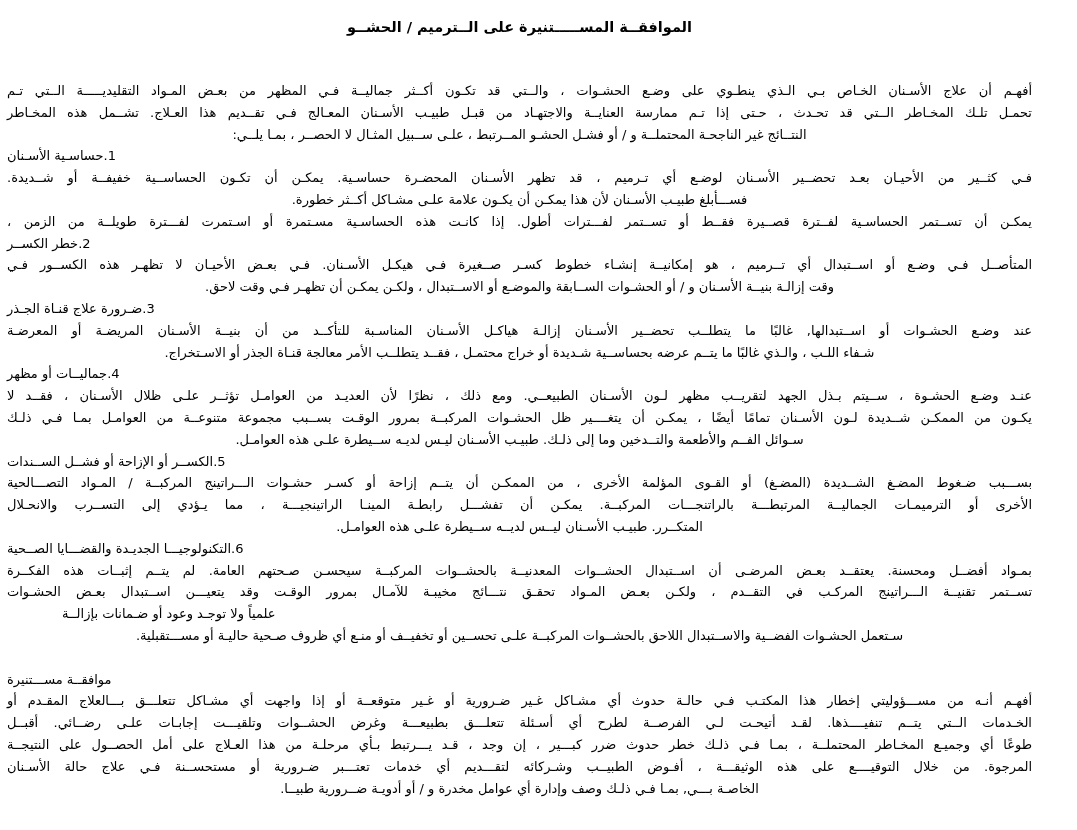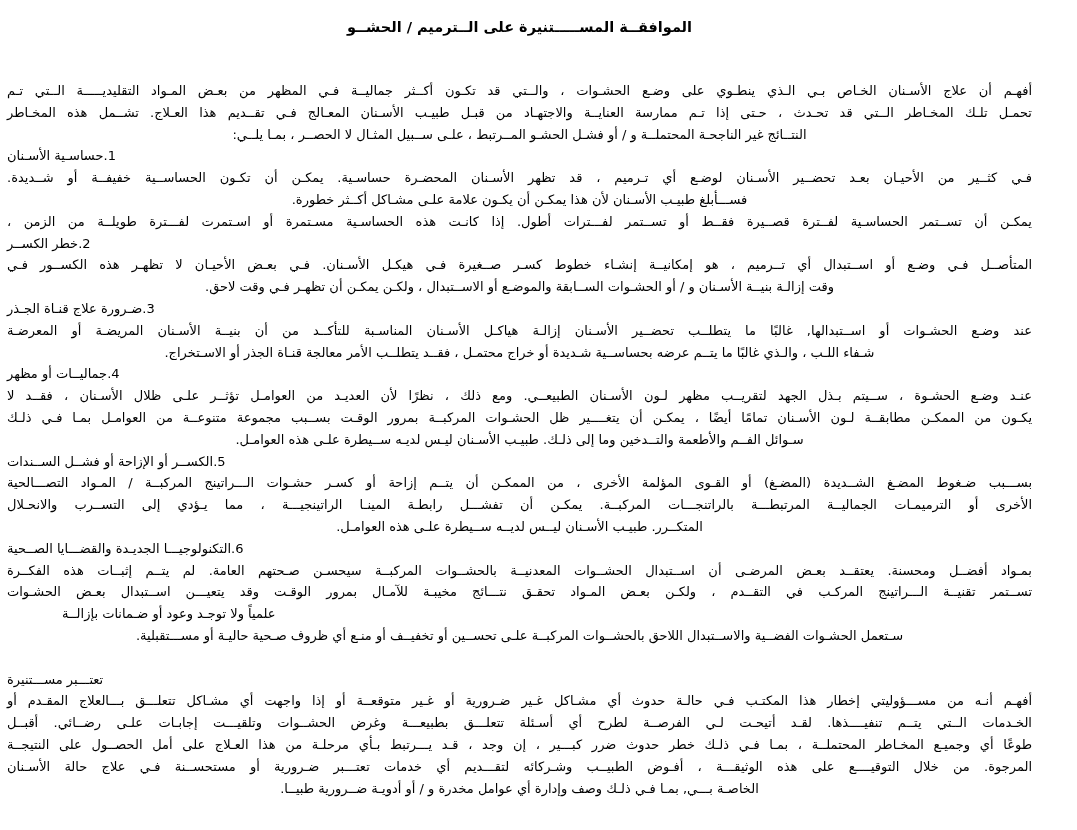--- a/index.html
+++ b/index.html
@@ -63,32 +63,32 @@
       <div class="line left">فســـأبلغ طبيـب الأسـنان لأن هذا يمكـن أن يكـون علامة علـى مشـاكل أكــثر خطورة.</div>
       <div class="line justify">يمكـن أن تســتمر الحساسـية لفــترة قصــيرة فقــط أو تســتمر لفـــترات أطول. إذا كانـت هذه الحساسـية مسـتمرة أو اسـتمرت لفـــترة طويلــة من الزمن ،</div>
       <div class="line heading">2.خطر الكســر</div>
       <div class="line justify">المتأصــل فـي وضـع أو اســتبدال أي تــرميم ، هو إمكانيــة إنشـاء خطوط كسـر صــغيرة فـي هيكـل الأسـنان. فـي بعـض الأحيـان لا تظهـر هذه الكســور فـي</div>
       <div class="line left">وقت إزالـة بنيــة الأسـنان و / أو الحشـوات الســابقة والموضـع أو الاســتبدال ، ولكـن يمكـن أن تظهـر فـي وقت لاحق.</div>
       <div class="line heading">3.ضـرورة علاج قنـاة الجـذر</div>
       <div class="line justify">عند وضـع الحشـوات أو اســتبدالها, غالبًا ما يتطلــب تحضــير الأسـنان إزالـة هياكـل الأسـنان المناسـبة للتأكــد من أن بنيــة الأسـنان المريضـة أو المعرضـة</div>
       <div class="line left">شـفاء اللـب ، والـذي غالبًا ما يتــم عرضه بحساســية شـديدة أو خراج محتمـل ، فقــد يتطلــب الأمر معالجة قنـاة الجذر أو الاسـتخراج.</div>
       <div class="line heading">4.جماليــات أو مظهر</div>
       <div class="line justify">عنـد وضـع الحشـوة ، ســيتم بـذل الجهد لتقريــب مظهر لـون الأسـنان الطبيعــي. ومع ذلك ، نظرًا لأن العديـد من العوامـل تؤثــر علـى ظلال الأسـنان ، فقــد لا</div>
-      <div class="line justify">يكـون من الممكـن مطابقــة لـون الأسـنان تمامًا أيضًا ، يمكـن أن يتغــــير ظل الحشـوات المركبــة بمرور الوقـت بســبب مجموعة متنوعــة من العوامـل بمـا فـي ذلـك</div>
+      <div class="line justify">يكـون من الممكـن شــديدة لـون الأسـنان تمامًا أيضًا ، يمكـن أن يتغــــير ظل الحشـوات المركبــة بمرور الوقـت بســبب مجموعة متنوعــة من العوامـل بمـا فـي ذلـك</div>
       <div class="line left">سـوائل الفــم والأطعمة والتــدخين وما إلى ذلـك. طبيـب الأسـنان ليـس لديـه ســيطرة علـى هذه العوامـل.</div>
       <div class="line heading">5.الكســر أو الإزاحة أو فشــل الســندات</div>
       <div class="line justify">بســـبب ضـغوط المضـغ الشــديدة (المضـغ) أو القـوى المؤلمة الأخرى ، من الممكـن أن يتــم إزاحة أو كسـر حشـوات الـــراتينج المركبــة / المـواد التصـــالحية</div>
       <div class="line justify">الأخرى أو الترميمـات الجماليــة المرتبطـــة بالراتنجـــات المركبــة. يمكـن أن تفشـــل رابطـة المينـا الراتينجيـــة ، مما يـؤدي إلى التســرب والانحـلال</div>
       <div class="line left">المتكــرر. طبيـب الأسـنان ليــس لديــه ســيطرة علـى هذه العوامـل.</div>
       <div class="line heading">6.التكنولوجيـــا الجديـدة والقضـــايا الصــحية</div>
       <div class="line justify">بمـواد أفضــل ومحسنة. يعتقــد بعـض المرضـى أن اســتبدال الحشــوات المعدنيــة بالحشــوات المركبــة سيحسـن صـحتهم العامة. لم يتــم إثبــات هذه الفكــرة</div>
       <div class="line justify">تســتمر تقنيــة الـــراتينج المركـب في التقــدم ، ولكـن بعـض المـواد تحقـق نتـــائج مخيبـة للآمـال بمرور الوقـت وقد يتعيـــن اســتبدال بعـض الحشـوات</div>
       <div class="line left-indent">علمياً ولا توجـد وعود أو ضـمانات بإزالــة</div>
       <div class="line left">سـتعمل الحشـوات الفضــية والاســتبدال اللاحق بالحشــوات المركبــة علـى تحســين أو تخفيــف أو منـع أي ظروف صـحية حاليـة أو مســـتقبلية.</div>
       <div class="line gap"></div>
-      <div class="line heading">تعتـــبر مســـتنيرة</div>
+      <div class="line heading">موافقــة مســـتنيرة</div>
       <div class="line justify">أفهـم أنـه من مســـؤوليتي إخطار هذا المكتـب فـي حالـة حدوث أي مشـاكل غـير ضـرورية أو غـير متوقعــة أو إذا واجهت أي مشـاكل تتعلـــق بـــالعلاج المقـدم أو</div>
       <div class="line justify">الخـدمات الــتي يتــم تنفيــــذها. لقـد أتيحـت لـي الفرصــة لطرح أي أسـئلة تتعلـــق بطبيعـــة وغرض الحشــوات وتلقيـــت إجابـات علـى رضــائي. أقبــل</div>
       <div class="line justify">طوعًا أي وجميـع المخـاطر المحتملــة ، بمـا فـي ذلـك خطر حدوث ضرر كبـــير ، إن وجد ، قـد يـــرتبط بـأي مرحلـة من هذا العـلاج على أمل الحصــول على النتيجــة</div>
       <div class="line justify">المرجوة. من خلال التوقيــــع على هذه الوثيقـــة ، أفـوض الطبيــب وشـركائه لتقـــديم أي خدمات تعتـــبر ضـرورية أو مستحســنة فـي علاج حالة الأسـنان</div>
       <div class="line left">الخاصـة بـــي, بمـا فـي ذلـك وصف وإدارة أي عوامل مخدرة و / أو أدويـة ضــرورية طبيــا.</div>
     </div>
 </div>
 
 </body></html>

